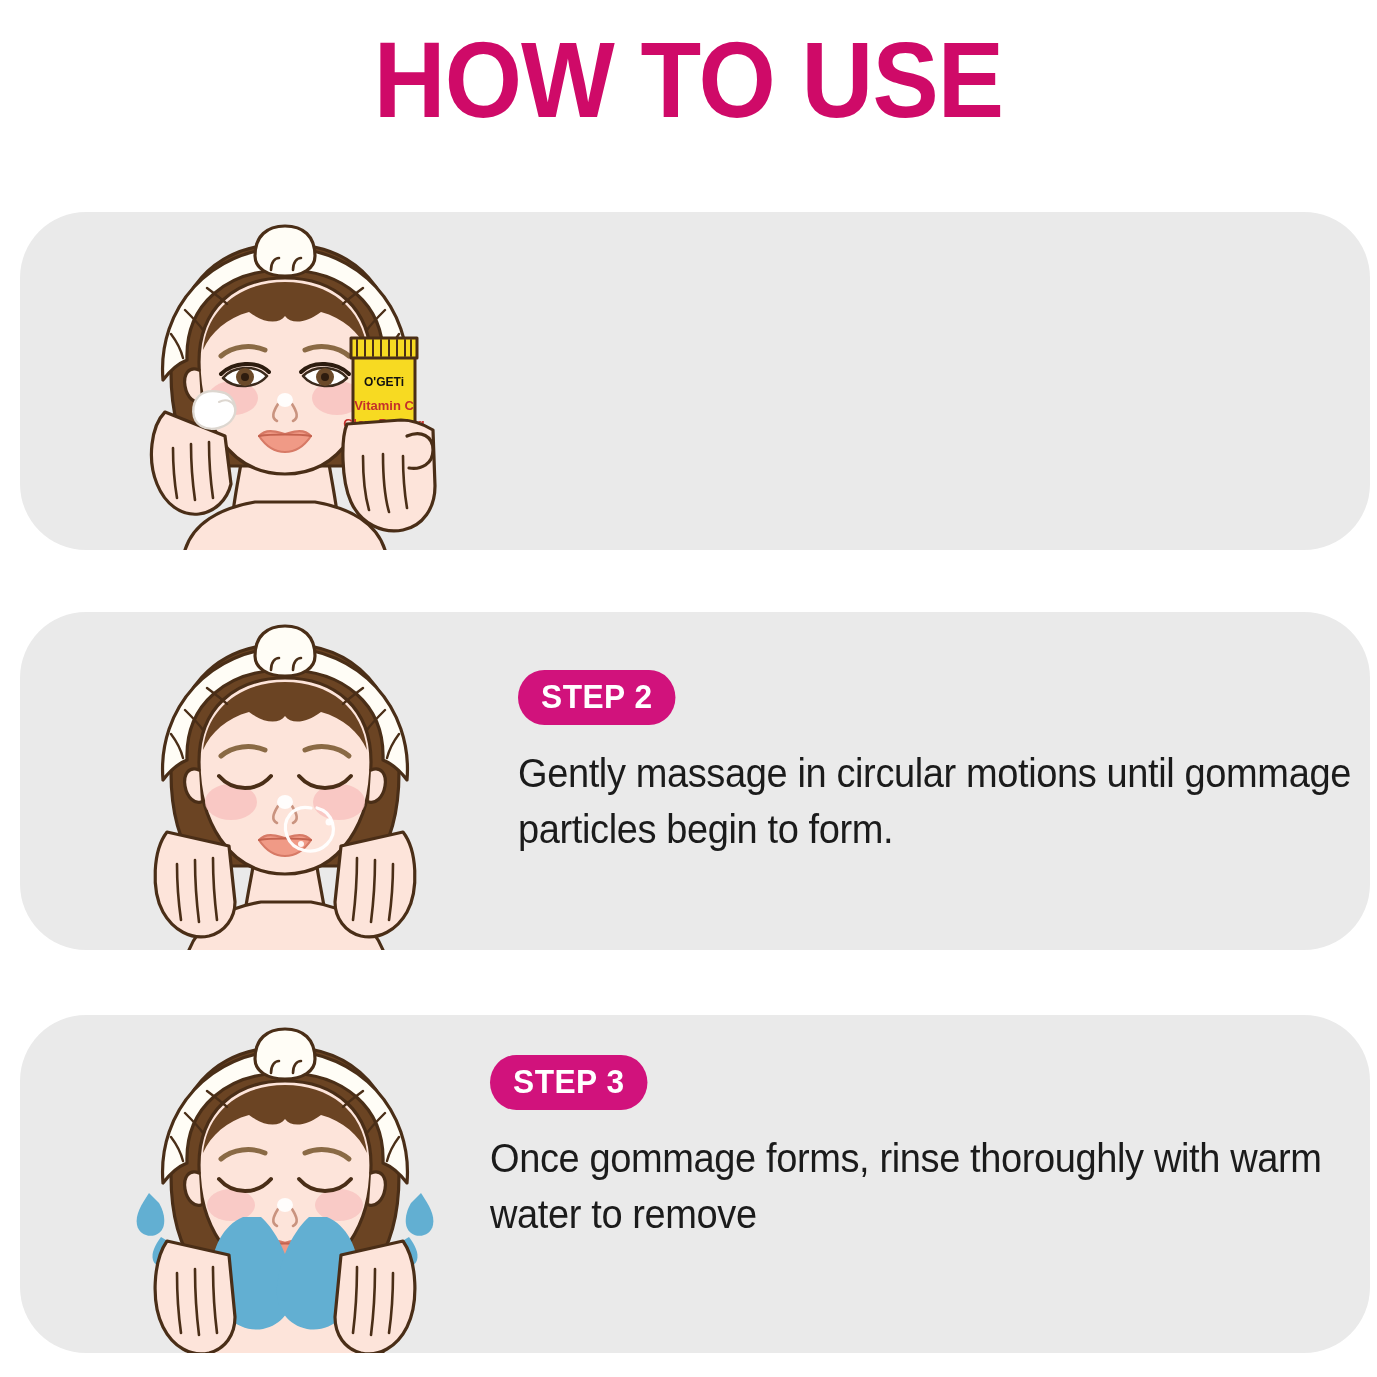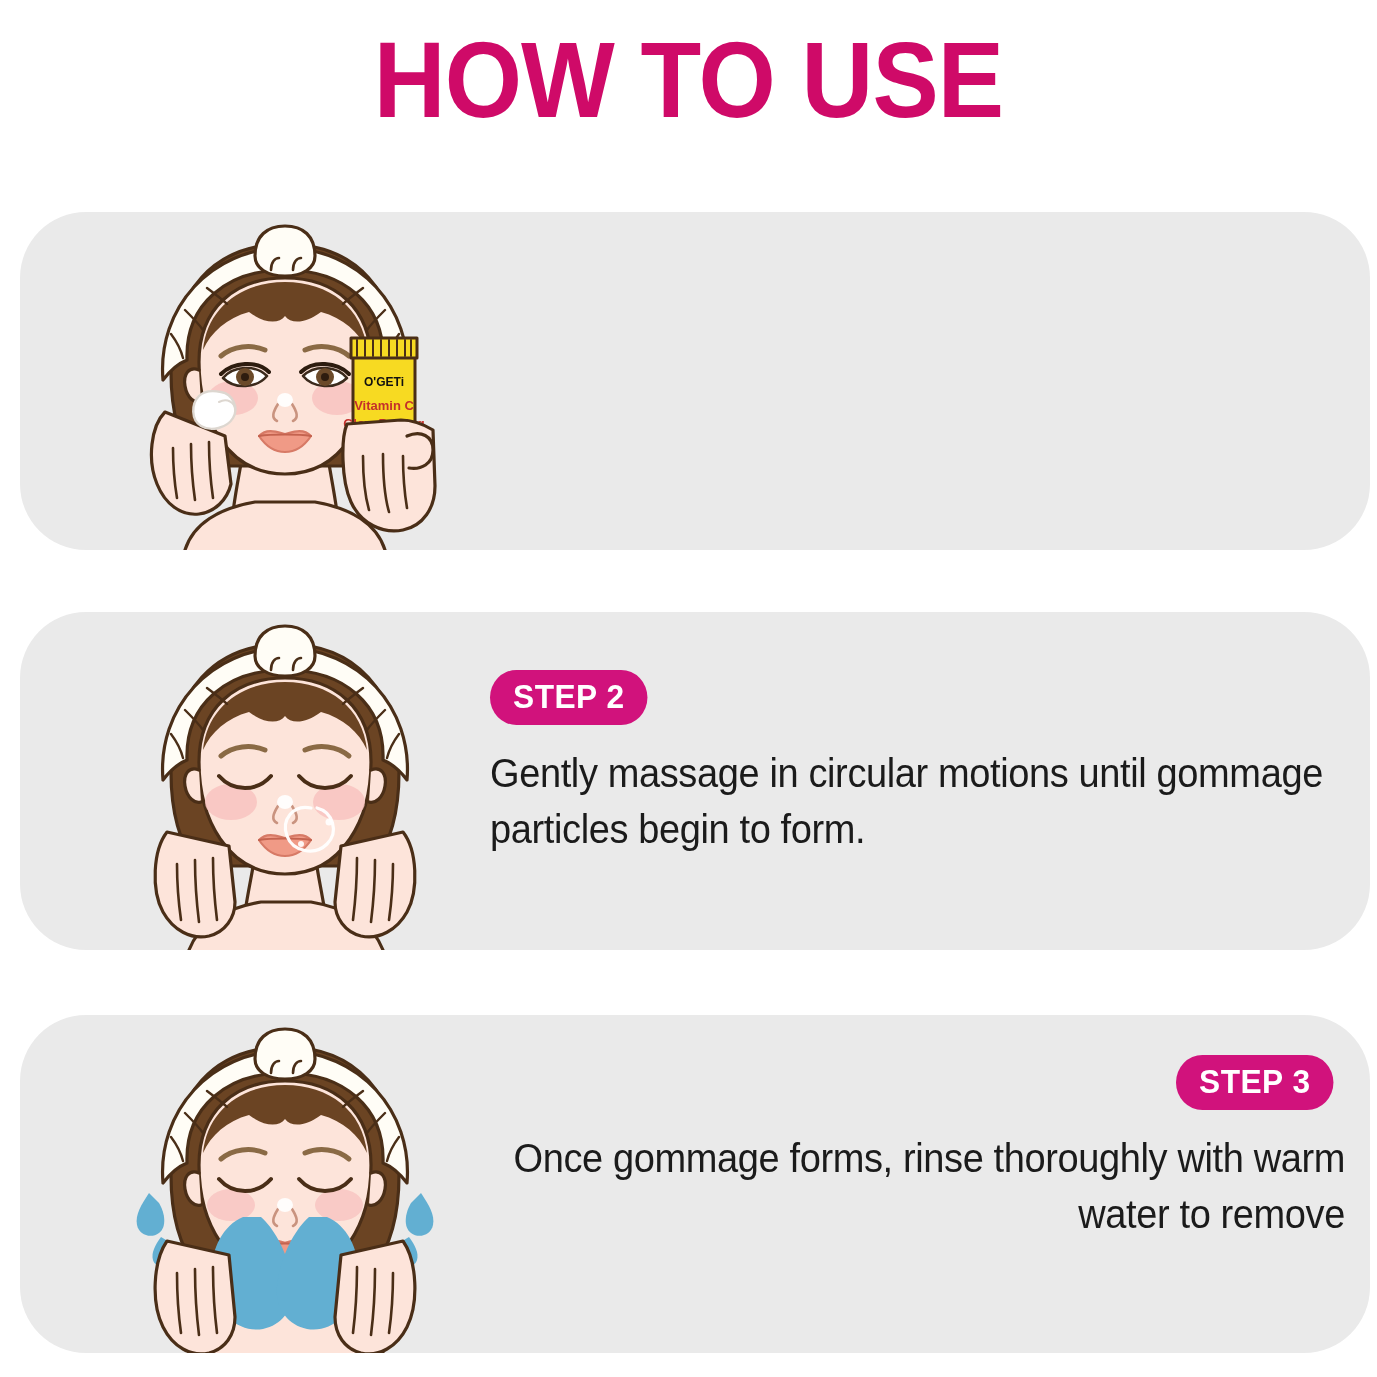--- a/index.html
+++ b/index.html
@@ -84,22 +84,22 @@
     font-family: "Liberation Sans", sans-serif;
     font-size: 40px;
     font-weight: 400;
     line-height: 1.40;
     color: #1b1b1b;
     letter-spacing: -0.4px;
     transform: scaleX(0.95);
     transform-origin: left top;
     width: 900px;
   }
-  .card-2 .text-col { top: 58px; }
-  .card-3 .text-col { top: 40px; text-align: right; }
+  .card-2 .text-col { top: 58px; margin-left: 28px; }
+  .card-3 .text-col { top: 40px; }
 </style>
 </head>
 <body>
 
 <div class="page-title">HOW TO USE</div>
 
 <div class="card card-1">
 
   <div class="illus-wrap">
     <svg width="340" height="338" viewBox="0 0 340 338" xmlns="http://www.w3.org/2000/svg">

